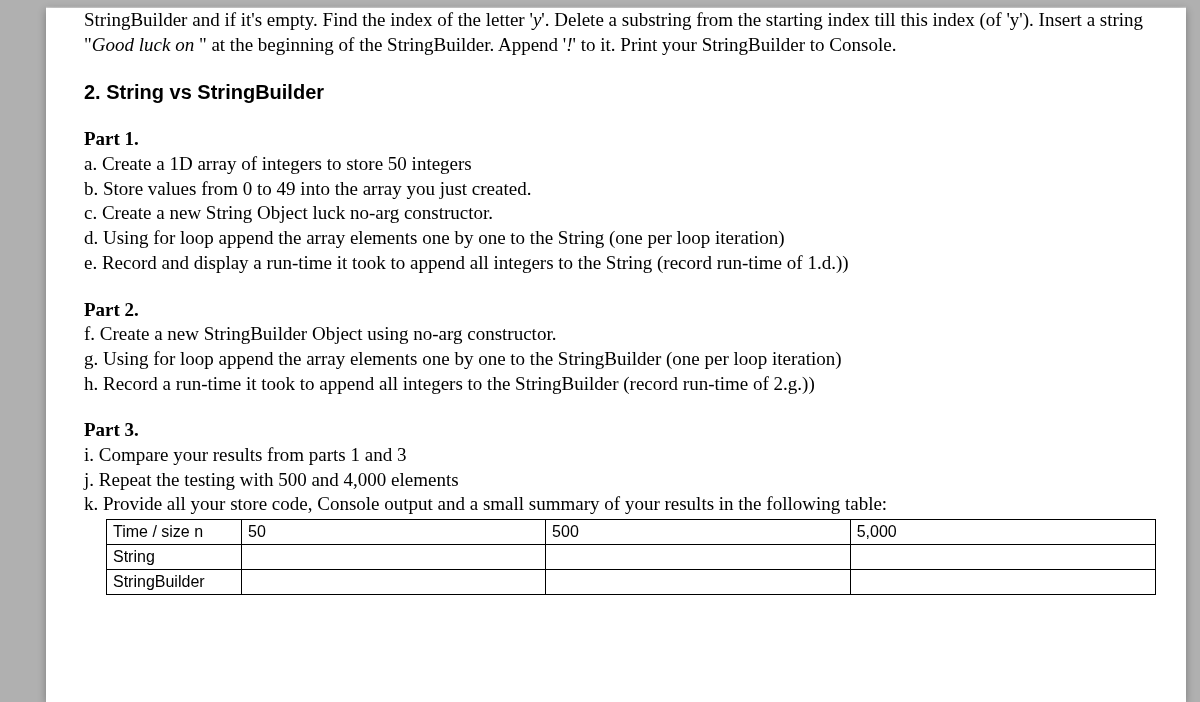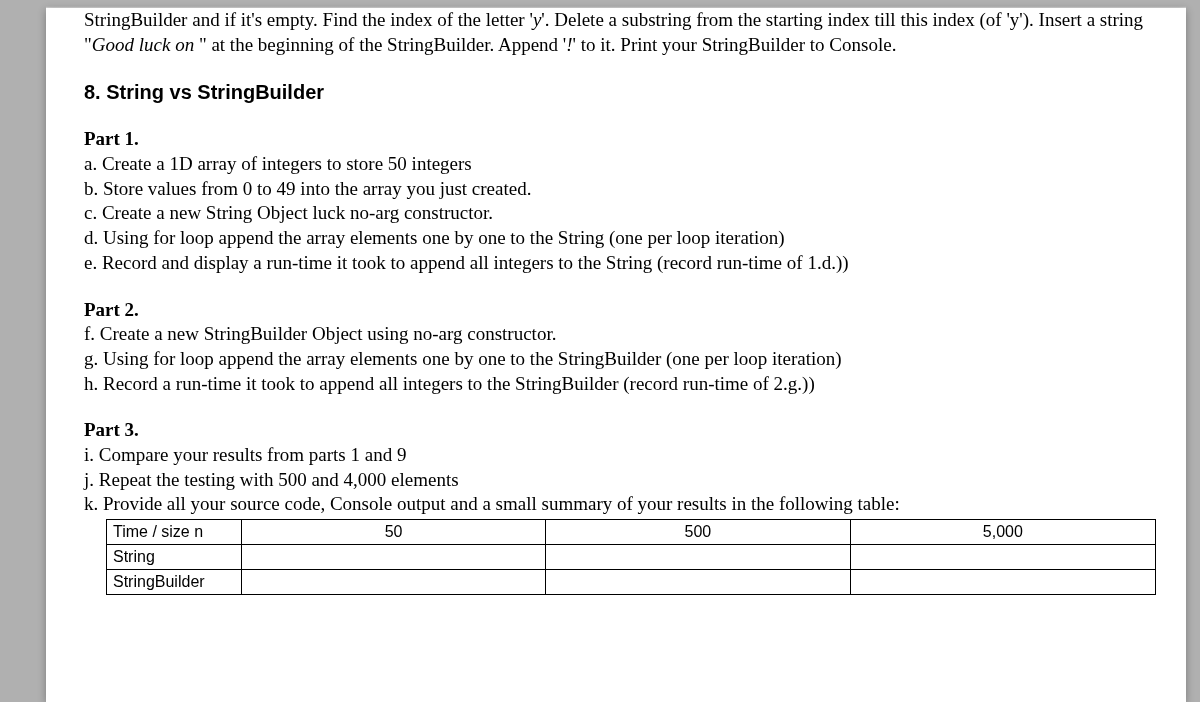--- a/index.html
+++ b/index.html
@@ -67,56 +67,56 @@
     font-family: Arial, Helvetica, sans-serif;
     font-size: 16px;
   }
   table.results td {
     border: 1px solid #000;
     padding: 1px 6px;
     height: 22px;
     vertical-align: middle;
   }
   table.results td.col0 { width: 124px; }
-  table.results td.coln { width: 308px; text-align: center; }
+  table.results td.coln { width: 308px; }
 </style>
 </head>
 <body>
 
 <div class="viewport">
   <div class="top-border"></div>
   <div class="page">
 
     <p class="para">
       <span>StringBuilder and if it's empty. Find the index of the letter '<span class="italic">y</span>'. Delete a substring from the starting index till this index (of 'y'). Insert a string "<span class="italic">Good luck on </span>" at the beginning of the StringBuilder. Append '<span class="italic">!</span>' to it. Print your StringBuilder to Console.</span>
     </p>
 
-    <p class="h2-bold">8. String vs StringBuilder</p>
+    <p class="h2-bold">2. String vs StringBuilder</p>
 
     <div class="block">
       <p class="list-line sub-bold">Part 1.</p>
       <p class="list-line">a. Create a 1D array of integers to store 50 integers</p>
       <p class="list-line">b. Store values from 0 to 49 into the array you just created.</p>
       <p class="list-line">c. Create a new String Object luck no-arg constructor.</p>
       <p class="list-line">d. Using for loop append the array elements one by one to the String (one per loop iteration)</p>
       <p class="list-line">e. Record and display a run-time it took to append all integers to the String (record run-time of 1.d.))</p>
     </div>
 
     <div class="block">
       <p class="list-line sub-bold">Part 2.</p>
       <p class="list-line">f. Create a new StringBuilder Object using no-arg constructor.</p>
       <p class="list-line">g. Using for loop append the array elements one by one to the StringBuilder (one per loop iteration)</p>
       <p class="list-line">h. Record a run-time it took to append all integers to the StringBuilder (record run-time of 2.g.))</p>
     </div>
 
     <div class="block" style="margin-bottom:2px">
       <p class="list-line sub-bold">Part 3.</p>
-      <p class="list-line">i. Compare your results from parts 1 and 9</p>
+      <p class="list-line">i. Compare your results from parts 1 and 3</p>
       <p class="list-line">j. Repeat the testing with 500 and 4,000 elements</p>
-      <p class="list-line">k. Provide all your source code, Console output and a small summary of your results in the following table:</p>
+      <p class="list-line">k. Provide all your store code, Console output and a small summary of your results in the following table:</p>
     </div>
 
     <table class="results">
       <tbody>
           <tr>
         <td class="col0">Time / size n</td>
         <td class="coln">50</td>
         <td class="coln">500</td>
         <td class="coln">5,000</td>
       </tr>

